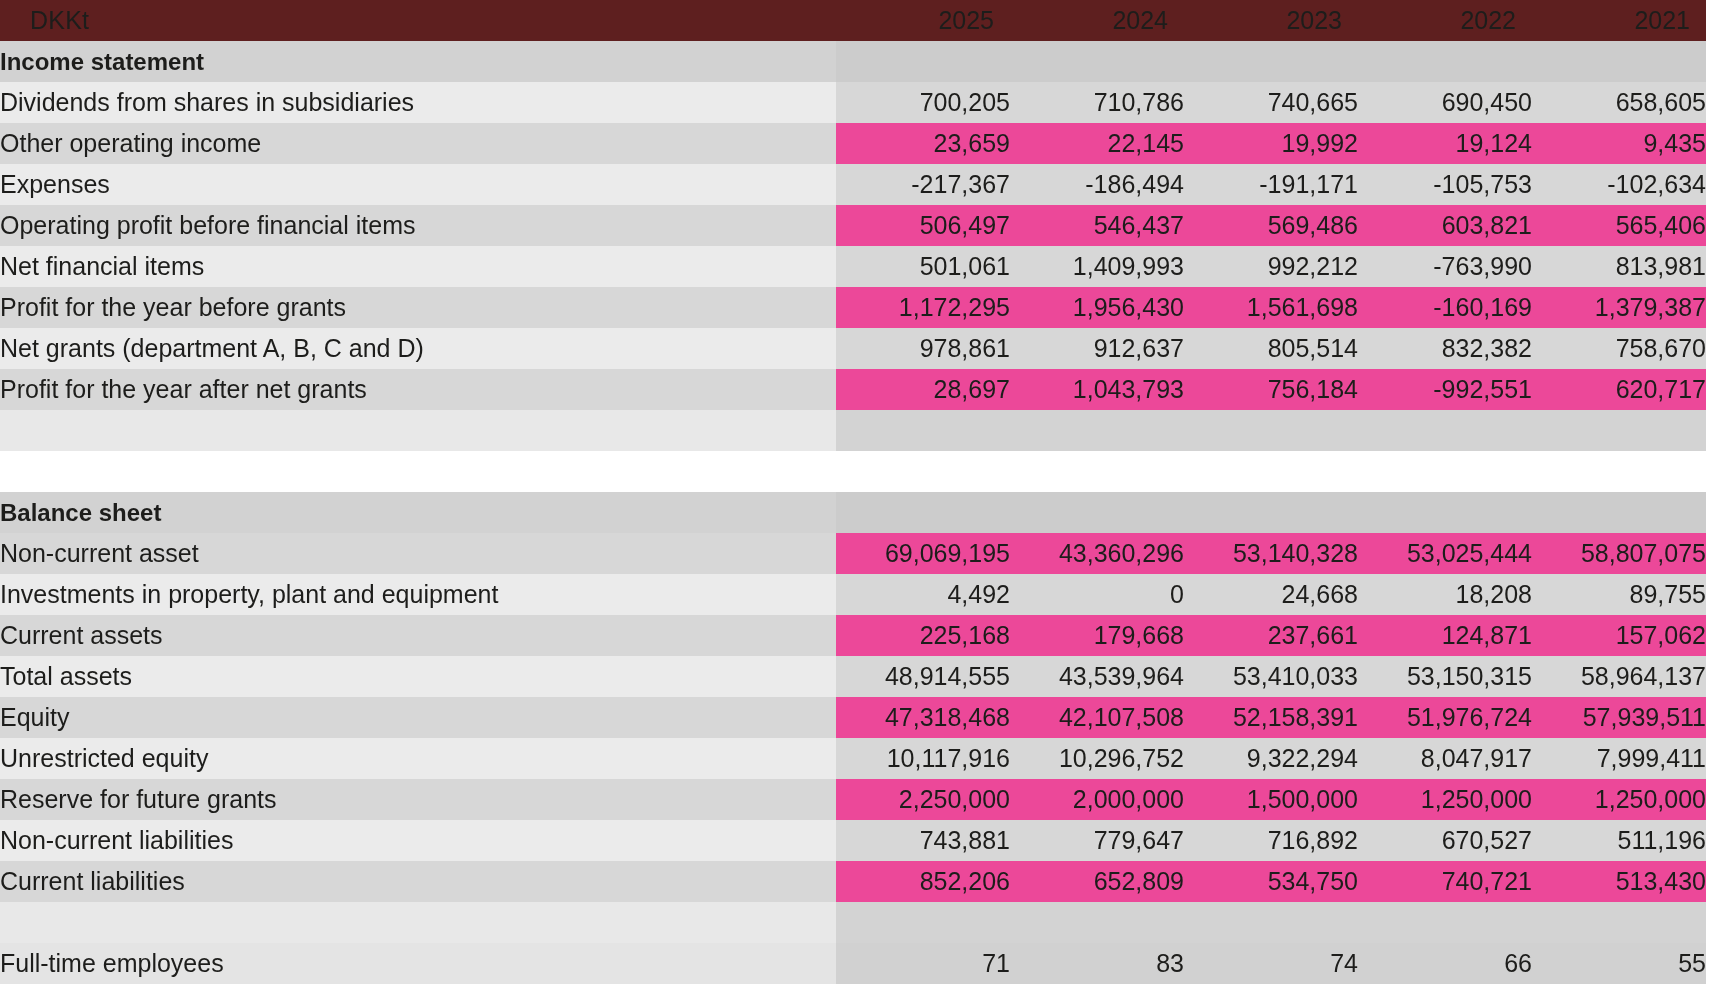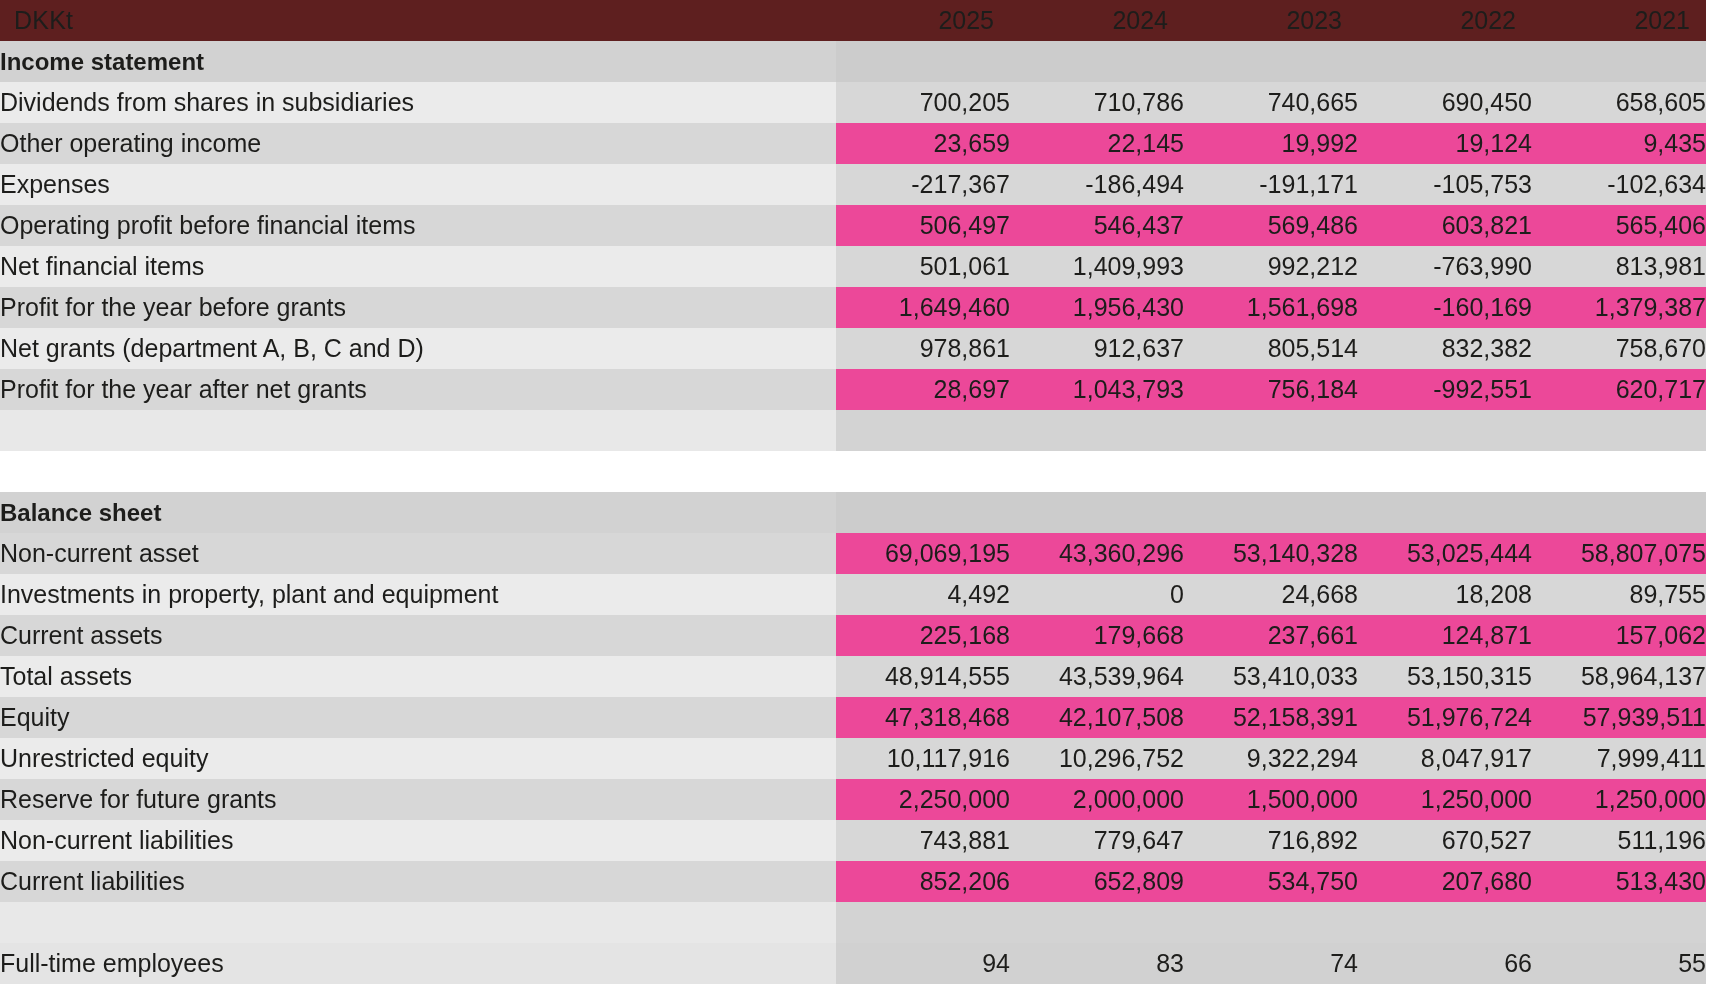--- a/index.html
+++ b/index.html
@@ -38,21 +38,21 @@
   }
   .hdr-row th {
     background: #5e1f1f;
     color: #ffffff;
     font-weight: bold;
     font-size: 26px;
     height: 45px;
   }
   .hdr-row th.label-cell {
     text-align: left;
-    padding-left: 14px;
+    padding-left: 30px;
     letter-spacing: 0.2px;
   }
   .hdr-row th.num-cell {
     text-align: right;
     padding-right: 16px;
   }
   td.label-cell {
     text-align: left;
     padding-left: 14px;
     white-space: nowrap;
@@ -159,21 +159,21 @@
       <tr class="band-a">
         <td class="label-cell">Net financial items</td>
         <td class="num-cell colgap">501,061</td>
         <td class="num-cell colgap">1,409,993</td>
         <td class="num-cell colgap">992,212</td>
         <td class="num-cell colgap">-763,990</td>
         <td class="num-cell colgap">813,981</td>
       </tr>
       <tr class="band-b">
         <td class="label-cell">Profit for the year before grants</td>
-        <td class="num-cell colgap">1,649,460</td>
+        <td class="num-cell colgap">1,172,295</td>
         <td class="num-cell colgap">1,956,430</td>
         <td class="num-cell colgap">1,561,698</td>
         <td class="num-cell colgap">-160,169</td>
         <td class="num-cell colgap">1,379,387</td>
       </tr>
       <tr class="band-a">
         <td class="label-cell">Net grants (department A, B, C and D)</td>
         <td class="num-cell colgap">978,861</td>
         <td class="num-cell colgap">912,637</td>
         <td class="num-cell colgap">805,514</td>
@@ -277,36 +277,36 @@
         <td class="num-cell colgap">779,647</td>
         <td class="num-cell colgap">716,892</td>
         <td class="num-cell colgap">670,527</td>
         <td class="num-cell colgap">511,196</td>
       </tr>
       <tr class="band-b">
         <td class="label-cell">Current liabilities</td>
         <td class="num-cell colgap">852,206</td>
         <td class="num-cell colgap">652,809</td>
         <td class="num-cell colgap">534,750</td>
-        <td class="num-cell colgap">207,680</td>
+        <td class="num-cell colgap">740,721</td>
         <td class="num-cell colgap">513,430</td>
       </tr>
 
       <tr class="spacer">
         <td class="label-cell"></td>
         <td class="num-cell colgap"></td>
         <td class="num-cell colgap"></td>
         <td class="num-cell colgap"></td>
         <td class="num-cell colgap"></td>
         <td class="num-cell colgap"></td>
       </tr>
 
       <tr class="footer-row">
         <td class="label-cell">Full-time employees</td>
-        <td class="num-cell colgap">94</td>
+        <td class="num-cell colgap">71</td>
         <td class="num-cell colgap">83</td>
         <td class="num-cell colgap">74</td>
         <td class="num-cell colgap">66</td>
         <td class="num-cell colgap">55</td>
       </tr>
     </tbody>
   </table>
 </div>
 
 </body></html>

